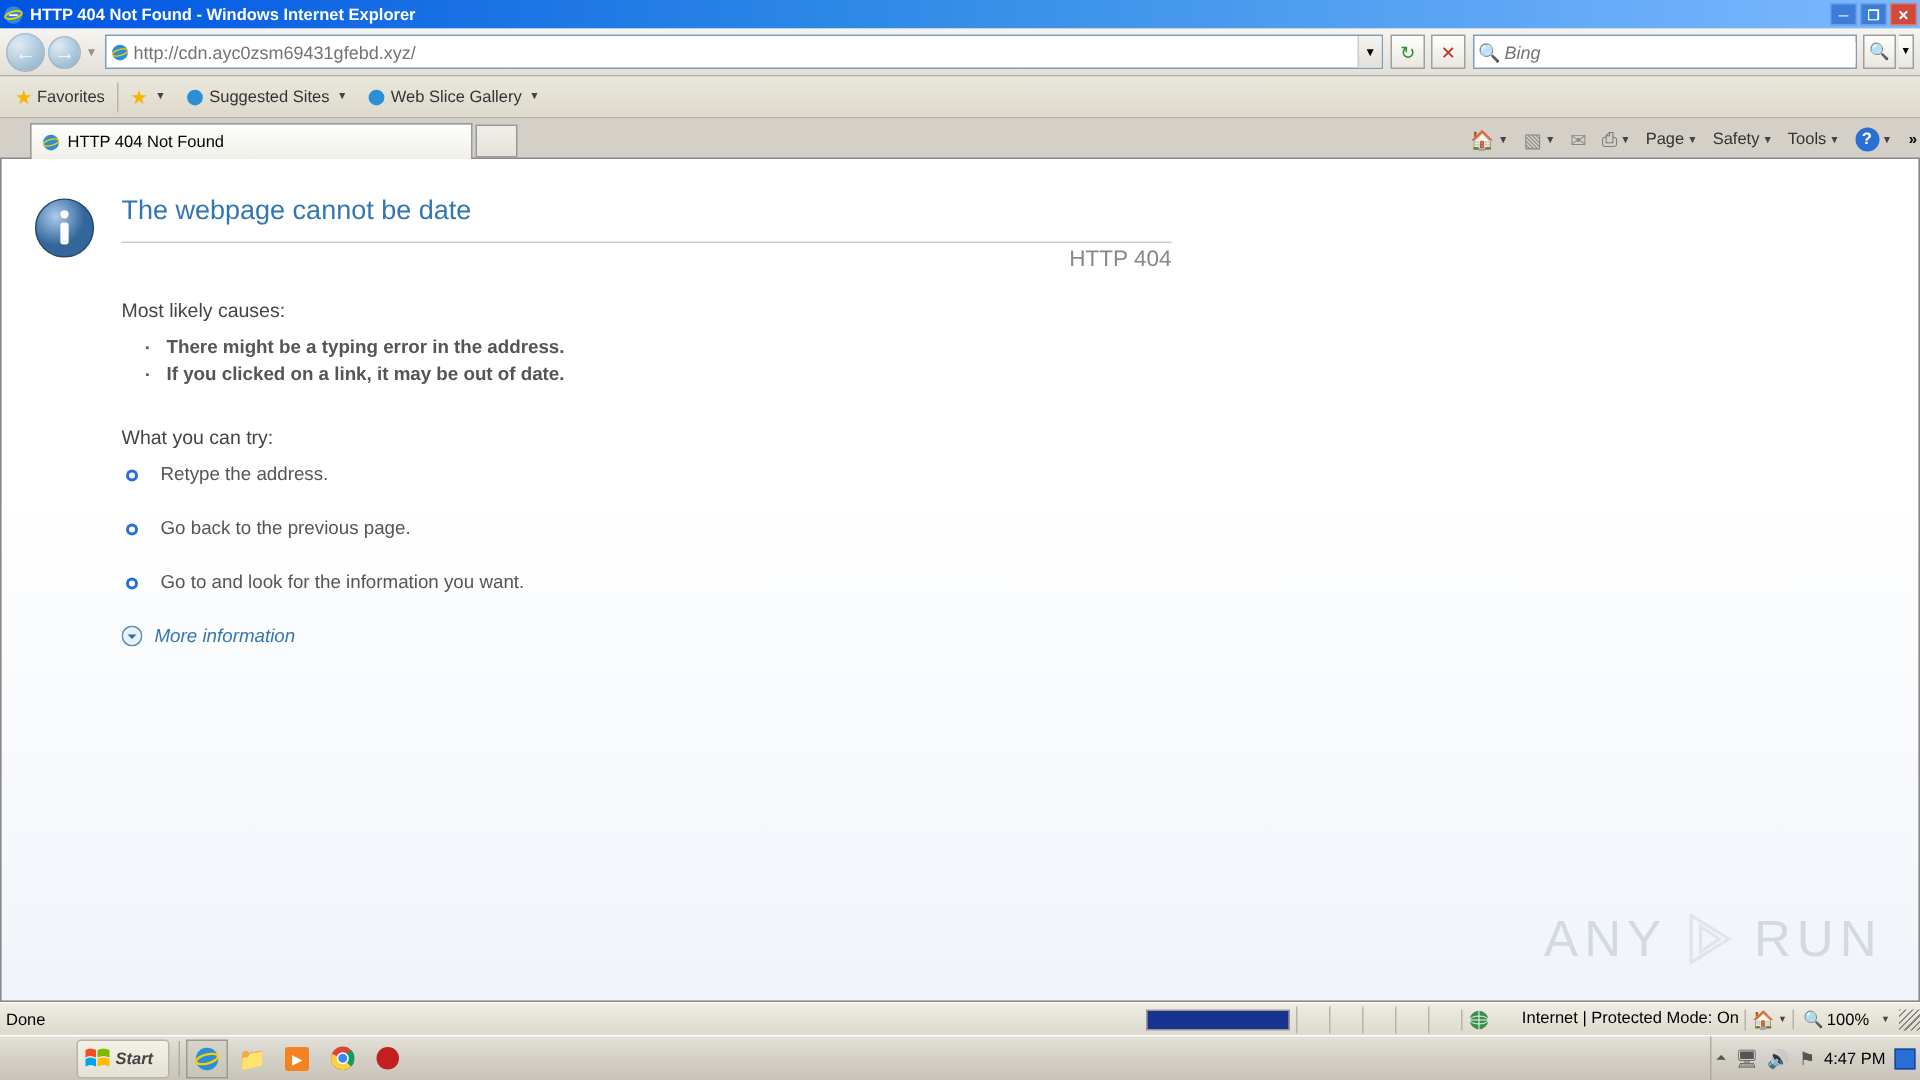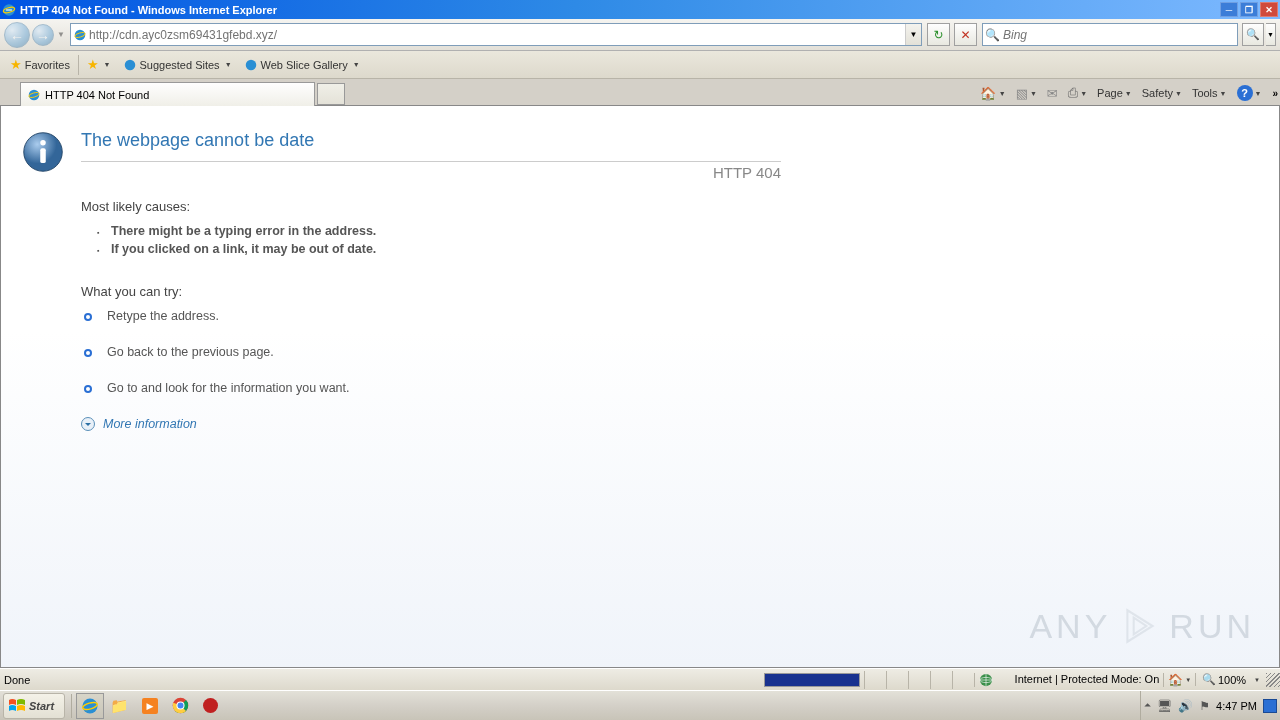--- a/index.html
+++ b/index.html
@@ -74,21 +74,21 @@
 .prog-bar { width: 96px; height: 14px; border: 1px solid #999; background: white; margin-right: 4px; position: relative; }
 .prog-fill { height: 100%; background: #19328f; }
 .status-cells { display: flex; }
 .status-cell { border-left: 1px solid #b8b4a8; height: 18px; width: 22px; }
 .zone { display: flex; align-items: flex-start; gap: 22px; padding: 0 4px; border-left: 1px solid #b8b4a8; }
 .zone-ico { width: 14px; height: 14px; }
 .zoom-sec { display: flex; align-items: center; gap: 2px; padding: 0 6px; border-left: 1px solid #b8b4a8; }
 .resize-grip { width: 14px; height: 14px; background: repeating-linear-gradient(135deg, #888 0, #888 1px, transparent 1px, transparent 3px); }
 
 
-.taskbar { height: 30px; background: linear-gradient(#e3e1d8, #d4d0c8 50%, #c8c4b8); border-top: 1px solid #fff; display: flex; align-items: center; }
+.taskbar { height: 30px; background: linear-gradient(#e3e1d8, #d4d0c8 50%, #c8c4b8); border-top: 1px solid #fff; display: flex; align-items: center; padding-left: 48px; }
 .start-btn { height: 26px; padding: 0 10px 0 4px; margin: 0 3px; background: linear-gradient(#f4f2e8, #e3e0d4); border: 1px solid #b8b4a8; border-radius: 3px; display: flex; align-items: center; gap: 3px; font-size: 11px; font-weight: bold; font-style: italic; color: #444; }
 .win-logo { width: 18px; height: 16px; }
 .task-sep { width: 1px; height: 24px; background: #b0ac9f; margin: 0 3px; }
 .task-item { width: 28px; height: 26px; display: flex; align-items: center; justify-content: center; font-size: 15px; margin: 0 1px; }
 .task-item.active { background: linear-gradient(#d8d5c8,#c8c4b8); border: 1px solid #999; }
 .tray { margin-left: auto; display: flex; align-items: center; height: 100%; padding: 0 3px; gap: 6px; font-size: 11px; border-left: 1px solid #b0ac9f; }
 .tray-ico { font-size: 12px; color: #555; }
 </style>
 </head>
 <body>

